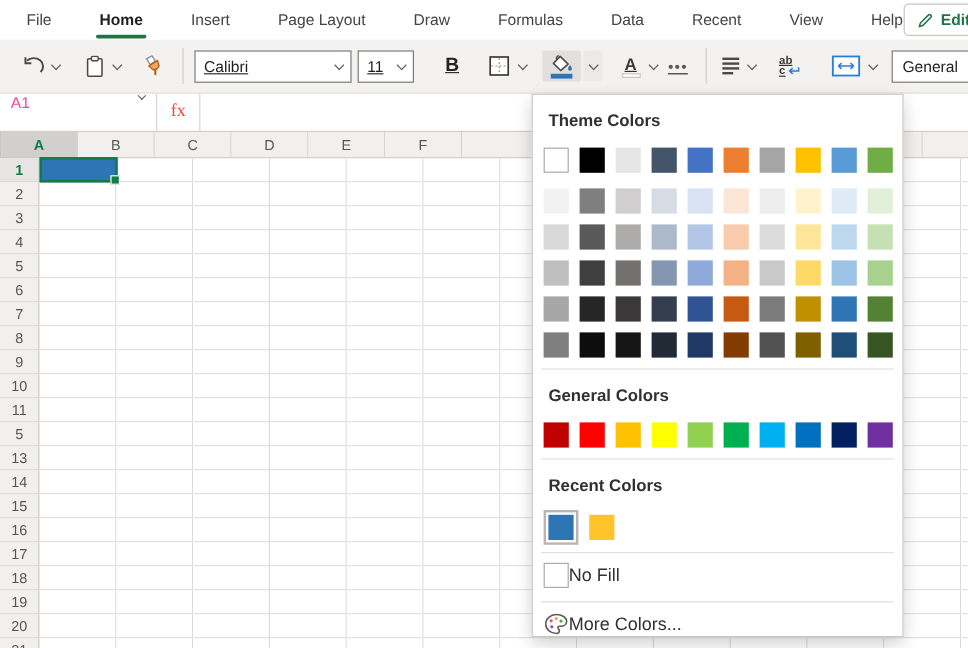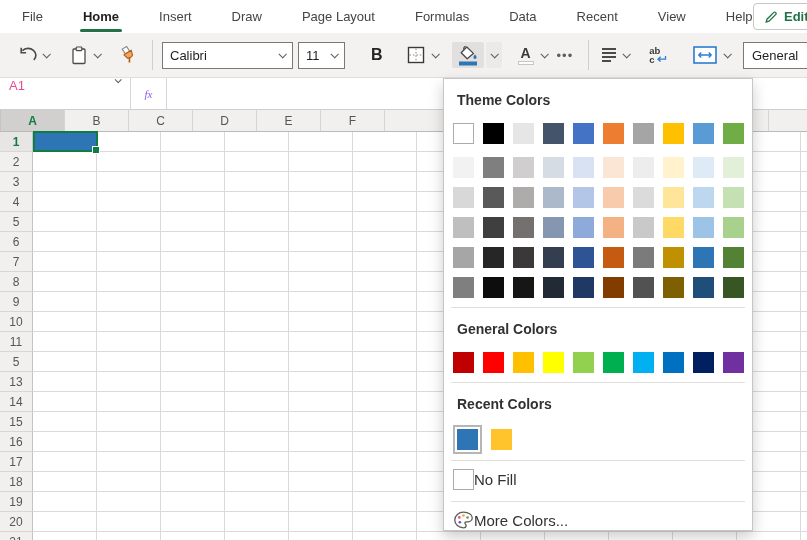--- a/index.html
+++ b/index.html
@@ -13,21 +13,21 @@
 
   
   .menubar { height: 33px; background: #fff; display: flex; align-items: stretch; padding-left: 2px; position: relative; }
   .tabs { display: flex; align-items: stretch; }
   .tab { padding: 0 20px; font-size: 13px; color: #444; display: flex; align-items: center; position: relative; cursor: default; }
   .tab.active { font-weight: bold; color: #201F1E; }
   .tab.active::after { content:""; position: absolute; left: 17px; right: 17px; bottom: 1px; height: 3px; background: var(--accent); border-radius: 2px; }
   .edit-btn { position: absolute; top: 3px; left: 753px; width: 92px; height: 27px; background: #fff; border: 1px solid #C8C6C4; border-radius: 4px; display: flex; align-items: center; gap: 6px; padding: 0 10px; color: var(--accent); font-weight: bold; font-size: 13px; z-index: 20; }
 
   
-  .toolbar { height: 45px; background: #F3F2F1; display: flex; align-items: center; padding-left: 14px; position: relative; border-bottom: 1px solid #E1DFDD; }
+  .toolbar { height: 45px; background: #F3F2F1; display: flex; align-items: center; padding-left: 14px; position: relative; border-bottom: 1px solid #E1DFDD; text-decoration: underline; }
   .tgroup { display: flex; align-items: center; }
   .chev { width: 6px; height: 6px; border-right: 1.4px solid #5F5D5B; border-bottom: 1.4px solid #5F5D5B; transform: rotate(45deg) translateY(-1px); display: inline-block; }
   .chev.sm { width: 5px; height: 5px; }
   .tsep { width: 1px; height: 30px; background: #D1CFCD; margin: 0 9px; }
   .combo { background: #fff; border: 1px solid #7A7977; height: 27px; display: flex; align-items: center; justify-content: space-between; padding: 0 7px; font-size: 13px; color: #201F1E; }
   .font-name { width: 131px; margin-left: 10px; }
   .font-size { width: 47px; margin-left: 5px; }
   .bold-btn { font-weight: bold; font-size: 16px; color: #252423; margin-left: 20px; padding: 2px 6px; }
   .icon-btn { display: flex; align-items: center; justify-content: center; padding: 3px 4px; border-radius: 2px; }
   .fill-main { background: #E2E0DE; padding: 3px 5px 2px 5px; border-radius: 2px; }
@@ -41,21 +41,21 @@
   .align-icon i:nth-child(1){ width: 14px; } .align-icon i:nth-child(2){ width: 14px; }
   .align-icon i:nth-child(3){ width: 14px; } .align-icon i:nth-child(4){ width: 9px; }
   .wrap-icon { display: flex; flex-direction: column; line-height: 1; font-size: 9.5px; color: #3B3A39; font-weight: bold; margin: 0 8px; }
   .wrap-icon .l2 { display: flex; align-items: center; gap: 1px; }
   .numfmt { position: absolute; left: 743px; top: 9px; width: 82px; height: 27px; background: #fff; border: 1px solid #7A7977; display: flex; align-items: center; padding-left: 8px; font-size: 13px; color: #201F1E; }
 
   
   .fbar { height: 32px; background: #fff; border-bottom: 1px solid #D1CFCD; display: flex; align-items: stretch; }
   .namebox { width: 130px; display: flex; align-items: flex-start; justify-content: space-between; padding: 0 10px 0 9px; font-size: 13px; color: #ec4899; }
   .vsep { width: 1px; background: #D8D6D4; }
-  .fx { width: 35px; display: flex; align-items: center; justify-content: center; font-family: "Liberation Serif", serif; font-style: italic; font-size: 11px; color: #8b5cf6; }
+  .fx { width: 35px; display: flex; align-items: center; justify-content: center; font-family: "Liberation Serif", serif; font-size: 15px; color: #ef4444; }
   .finput { flex: 1; }
 
   
   #grid { position: relative; }
   .colhdrs { display: flex; height: 22px; border-bottom: 1px solid #BCBAB8; }
   .corner { width: 33px; background: #F1F0EF; border-right: 1px solid #C6C4C2; position: relative; }
   .corner::after { content:""; position: absolute; right: 3px; bottom: 3px; width: 0; height: 0; border-bottom: 11px solid #B5B3B1; border-left: 11px solid transparent; }
   .colhdr { width: 64px; flex: 0 0 64px; display: flex; align-items: center; justify-content: center; font-size: 12px; color: #585653; background: #F1F0EF; border-right: 1px solid #D6D4D2; }
   .colhdr.sel { background: #D2D0CE; color: var(--sel-green); font-weight: bold; }
   .grow { display: flex; height: 20px; }
@@ -80,22 +80,22 @@
   .item-row .swatch { background: #fff; }
 </style>
 </head>
 <body>
 
 <div class="menubar">
   <div class="tabs">
       <div class="tab">File</div>
       <div class="tab active">Home</div>
       <div class="tab">Insert</div>
+      <div class="tab">Page Layout</div>
       <div class="tab">Draw</div>
-      <div class="tab">Page Layout</div>
       <div class="tab">Formulas</div>
       <div class="tab">Data</div>
       <div class="tab">Recent</div>
       <div class="tab">View</div>
       <div class="tab">Help</div>
     </div>
   <div class="edit-btn">
     <span style="display:flex">
       <svg width="14" height="14" viewBox="0 0 14 14">
           <path d="M2.2 12 L3 9.2 L9.8 2.4 a1.1 1.1 0 0 1 1.6 0 l0.4 0.4 a1.1 1.1 0 0 1 0 1.6 L5 11.2 Z" fill="none" stroke="#217346" stroke-width="1.3"></path>

